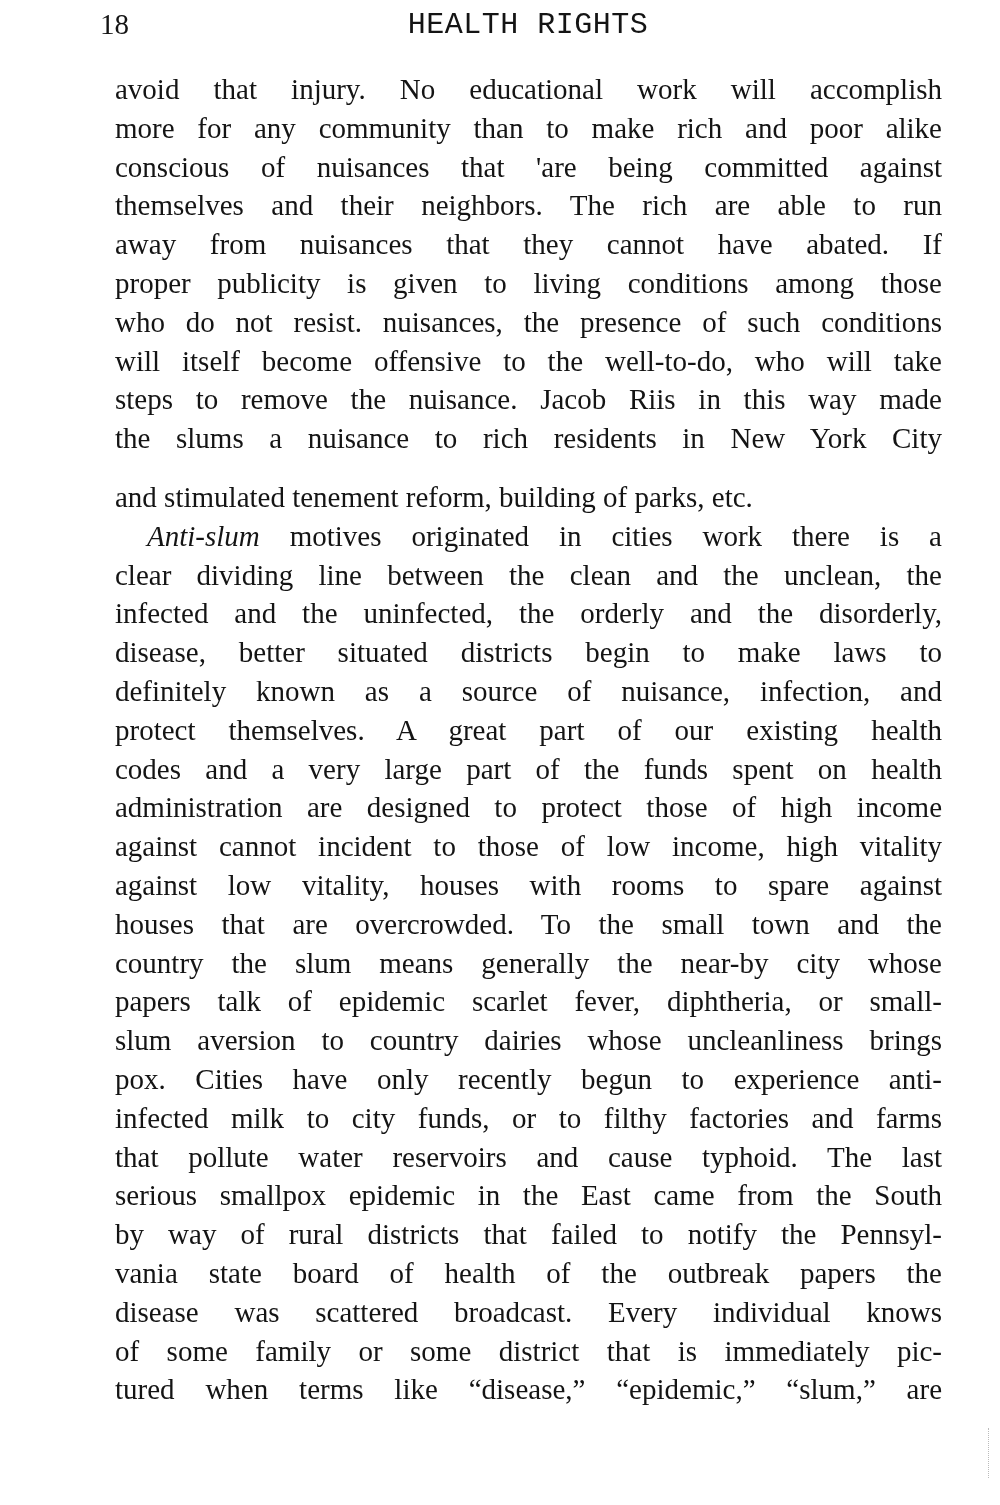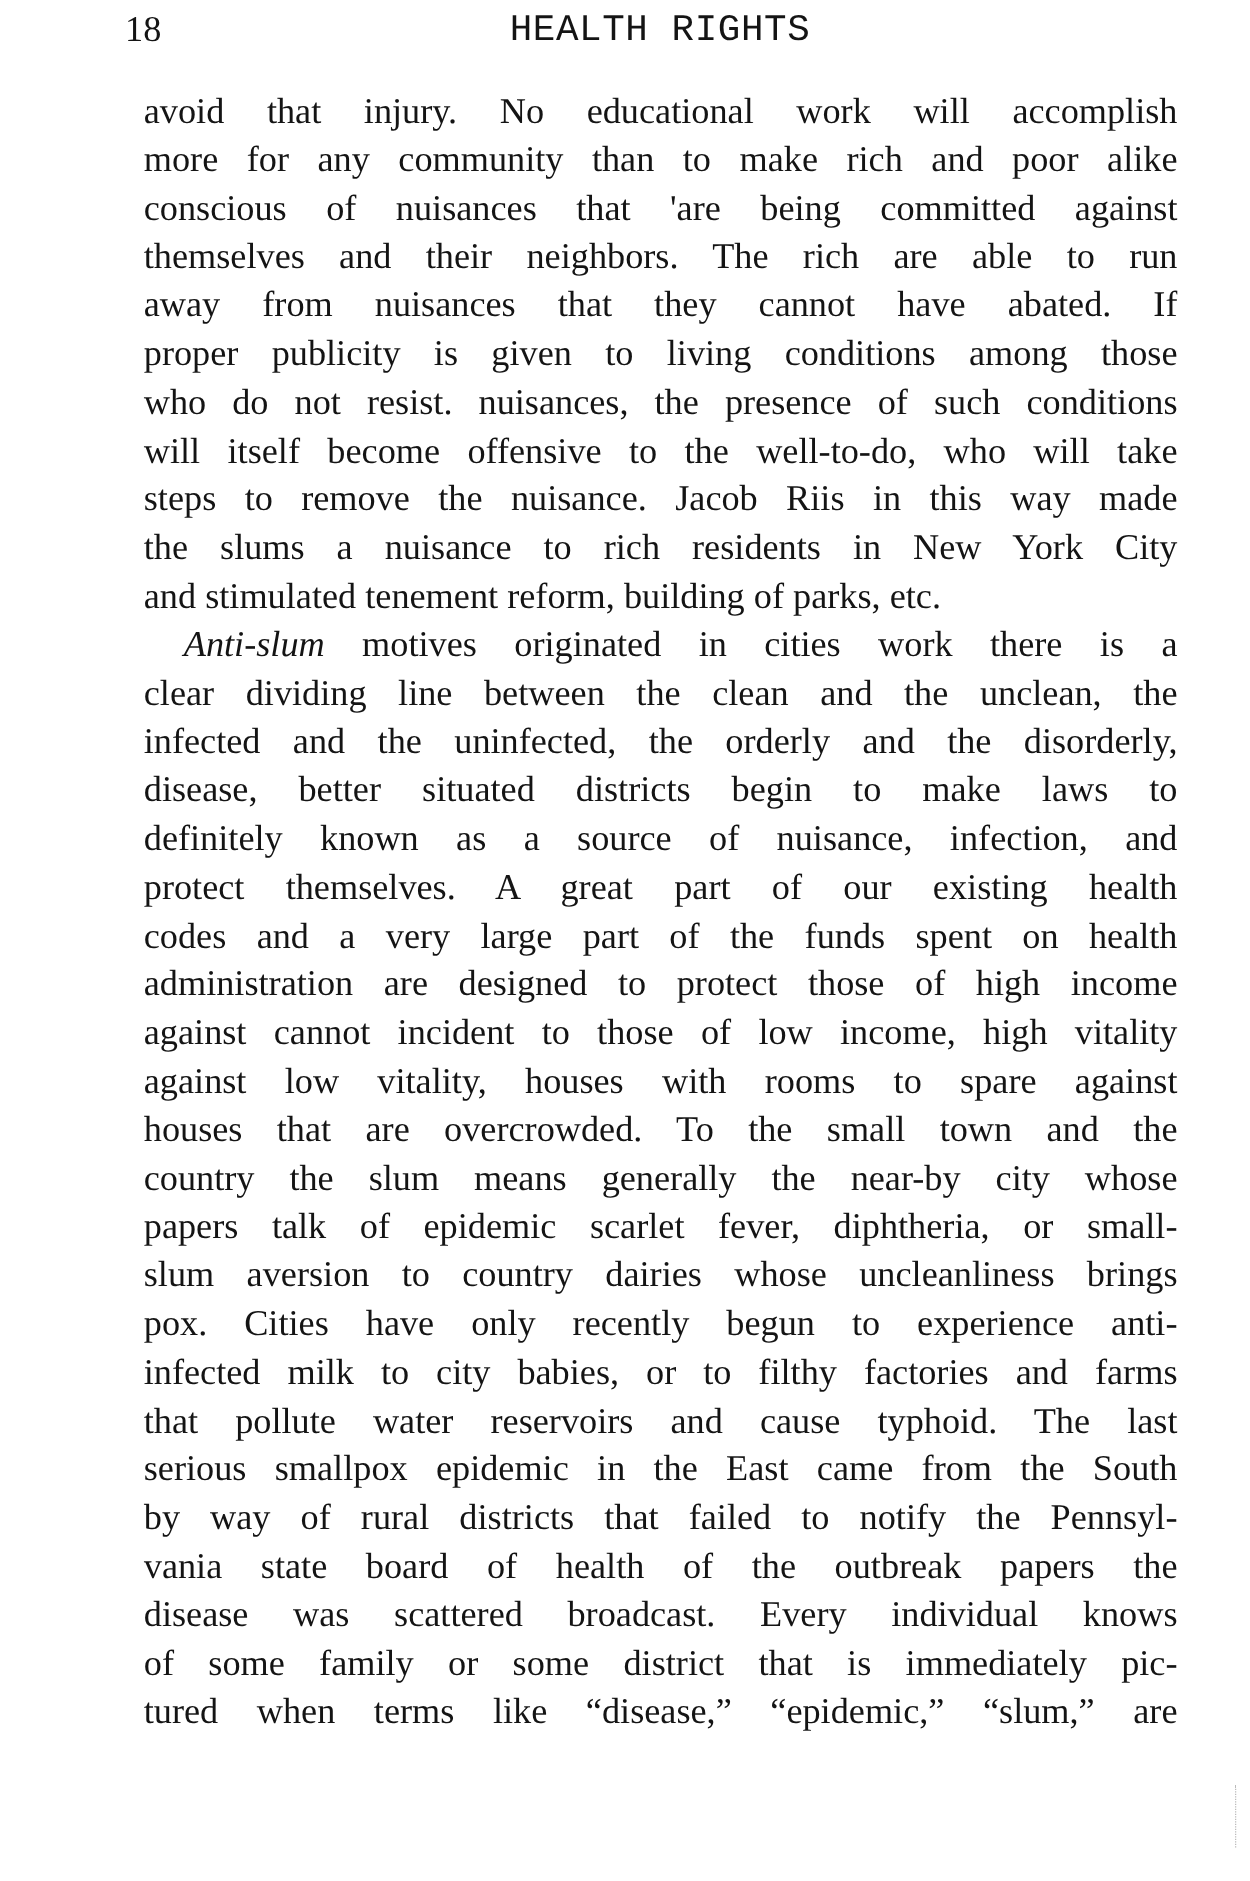--- a/index.html
+++ b/index.html
@@ -57,20 +57,21 @@
       height: 38.8px;
       line-height: 38.8px;
       font-size: 29px;
       white-space: nowrap;
       text-align: justify;
       text-align-last: justify;
       overflow: hidden;
     }
     .line.last {
       text-align-last: left;
+      margin-top: 20px;
     }
     .line.indent {
       padding-left: 32px;
     }
     .line em {
       font-style: italic;
     }
     .scan-mark {
       position: absolute;
       left: 988px;
@@ -112,21 +113,21 @@
     <span class="line">protect themselves. A great part of our existing health</span>
     <span class="line">codes and a very large part of the funds spent on health</span>
     <span class="line">administration are designed to protect those of high income</span>
     <span class="line">against cannot incident to those of low income, high vitality</span>
     <span class="line">against low vitality, houses with rooms to spare against</span>
     <span class="line">houses that are overcrowded. To the small town and the</span>
     <span class="line">country the slum means generally the near-by city whose</span>
     <span class="line">papers talk of epidemic scarlet fever, diphtheria, or small-</span>
     <span class="line">slum aversion to country dairies whose uncleanliness brings</span>
     <span class="line">pox. Cities have only recently begun to experience anti-</span>
-    <span class="line">infected milk to city babies, or to filthy factories and farms</span>
+    <span class="line">infected milk to city funds, or to filthy factories and farms</span>
     <span class="line">that pollute water reservoirs and cause typhoid. The last</span>
     <span class="line">serious smallpox epidemic in the East came from the South</span>
     <span class="line">by way of rural districts that failed to notify the Pennsyl-</span>
     <span class="line">vania state board of health of the outbreak papers the</span>
     <span class="line">disease was scattered broadcast. Every individual knows</span>
     <span class="line">of some family or some district that is immediately pic-</span>
     <span class="line">tured when terms like “disease,” “epidemic,” “slum,” are</span>
   </div>
 
   <div class="scan-mark"></div>

